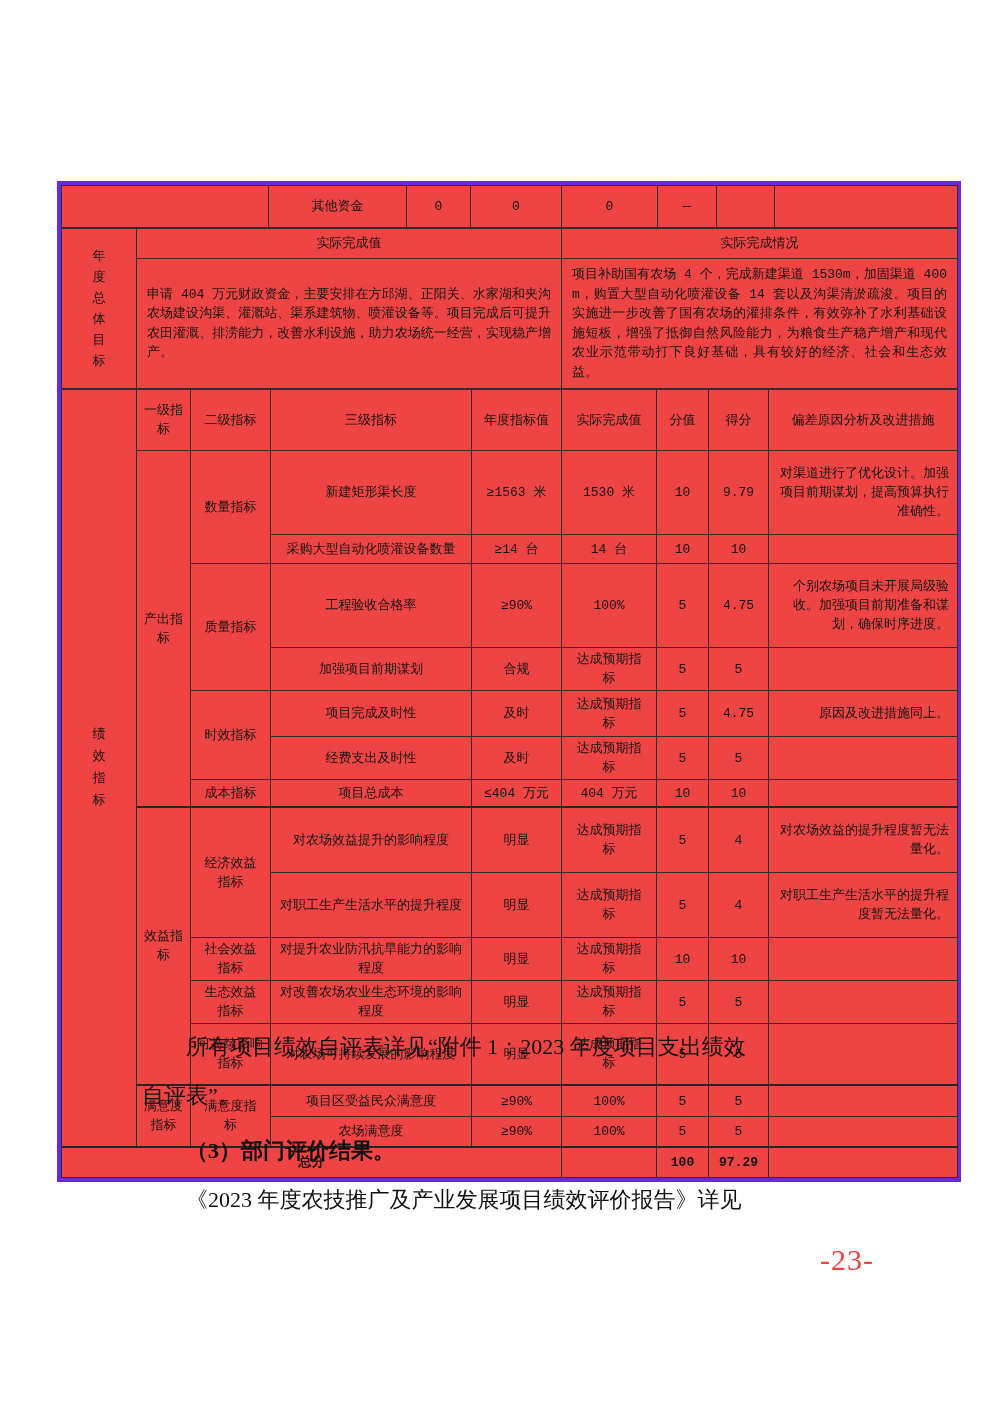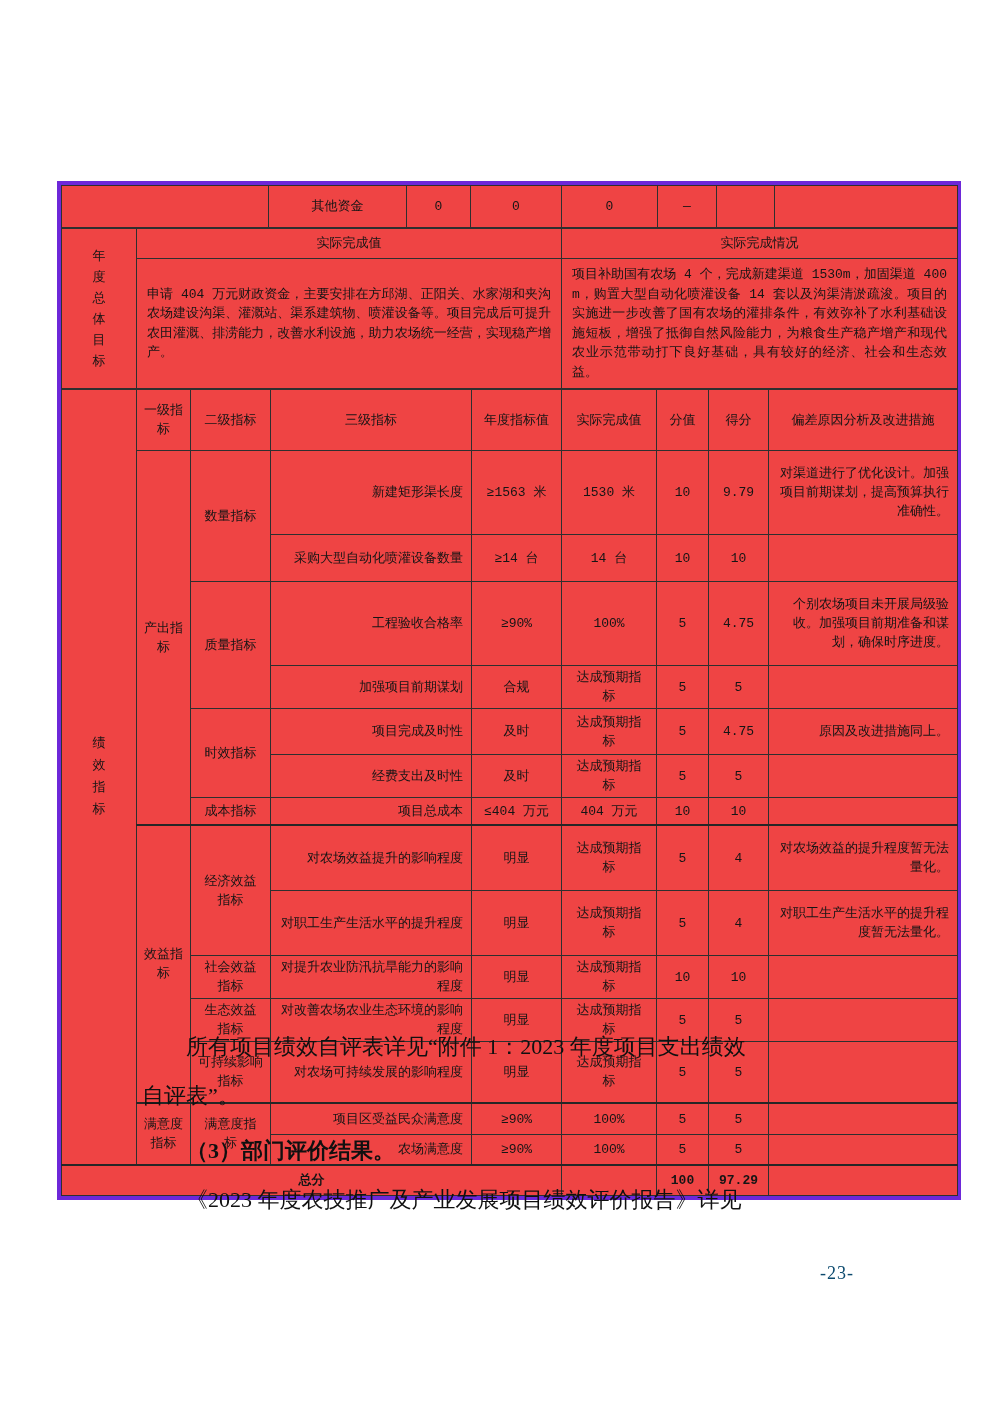--- a/index.html
+++ b/index.html
@@ -21,36 +21,36 @@
     word-break:break-all;
   }
   tr.thick-top td { border-top:2px solid #262626; }
 
   .vstack { width:14px; margin:0 auto; word-break:break-all; line-height:22px; }
   .vstack.goal { line-height:21px; }
 
   td.c1 { padding:11px 4px; }          
   td.c2 { padding:2px 12px; }         
   td.c5 { padding:2px 10px; }         
-  td.l3cell { text-align:right; padding:2px 8px; }
+  td.l3cell { text-align:center; padding:2px 8px; }
   td.devcell { text-align:right; padding:13px 8px; line-height:19px; }
   td.goal-text { text-align:justify; padding:6px 10px; line-height:19.5px; vertical-align:middle; }
   tr.total-row td { font-weight:bold; }
 
   
   .bodytext {
     position:absolute; left:142px; top:1022px; width:737px;
     font-size:22px; line-height:49px; color:#101010; text-align:justify;
   }
   .bline { white-space:normal; }
   .indent { text-indent:44px; }
   .heading { font-weight:bold; margin-top:6px; }
   .pagenum {
     position:absolute; left:820px; top:1243px;
-    font-size:18px; color:#0c4a6e; letter-spacing:1px;margin-top:20px;
+    font-size:30px; color:#ef4444; letter-spacing:1px;
   }
 </style>
 </head>
 <body>
 
 <div class="sheet">
 
   <div class="tbl-wrap">
 
     <table>
@@ -129,21 +129,21 @@
       <tr style="height:78px">
         <td class="c1" rowspan="7">产出指标</td>
         <td class="c2" rowspan="2">数量指标</td>
         <td class="l3cell">新建矩形渠长度</td>
         <td>≥1563 米</td>
         <td class="c5">1530 米</td>
         <td>10</td>
         <td>9.79</td>
         <td class="devcell">对渠道进行了优化设计。加强项目前期谋划，提高预算执行准确性。</td>
       </tr>
-      <tr style="height:47px">
+      <tr style="height:29px">
         <td class="l3cell">采购大型自动化喷灌设备数量</td>
         <td>≥14 台</td>
         <td class="c5">14 台</td>
         <td>10</td>
         <td>10</td>
         <td class="devcell"></td>
       </tr>
       <tr style="height:71px">
         <td class="c2" rowspan="2">质量指标</td>
         <td class="l3cell">工程验收合格率</td>

